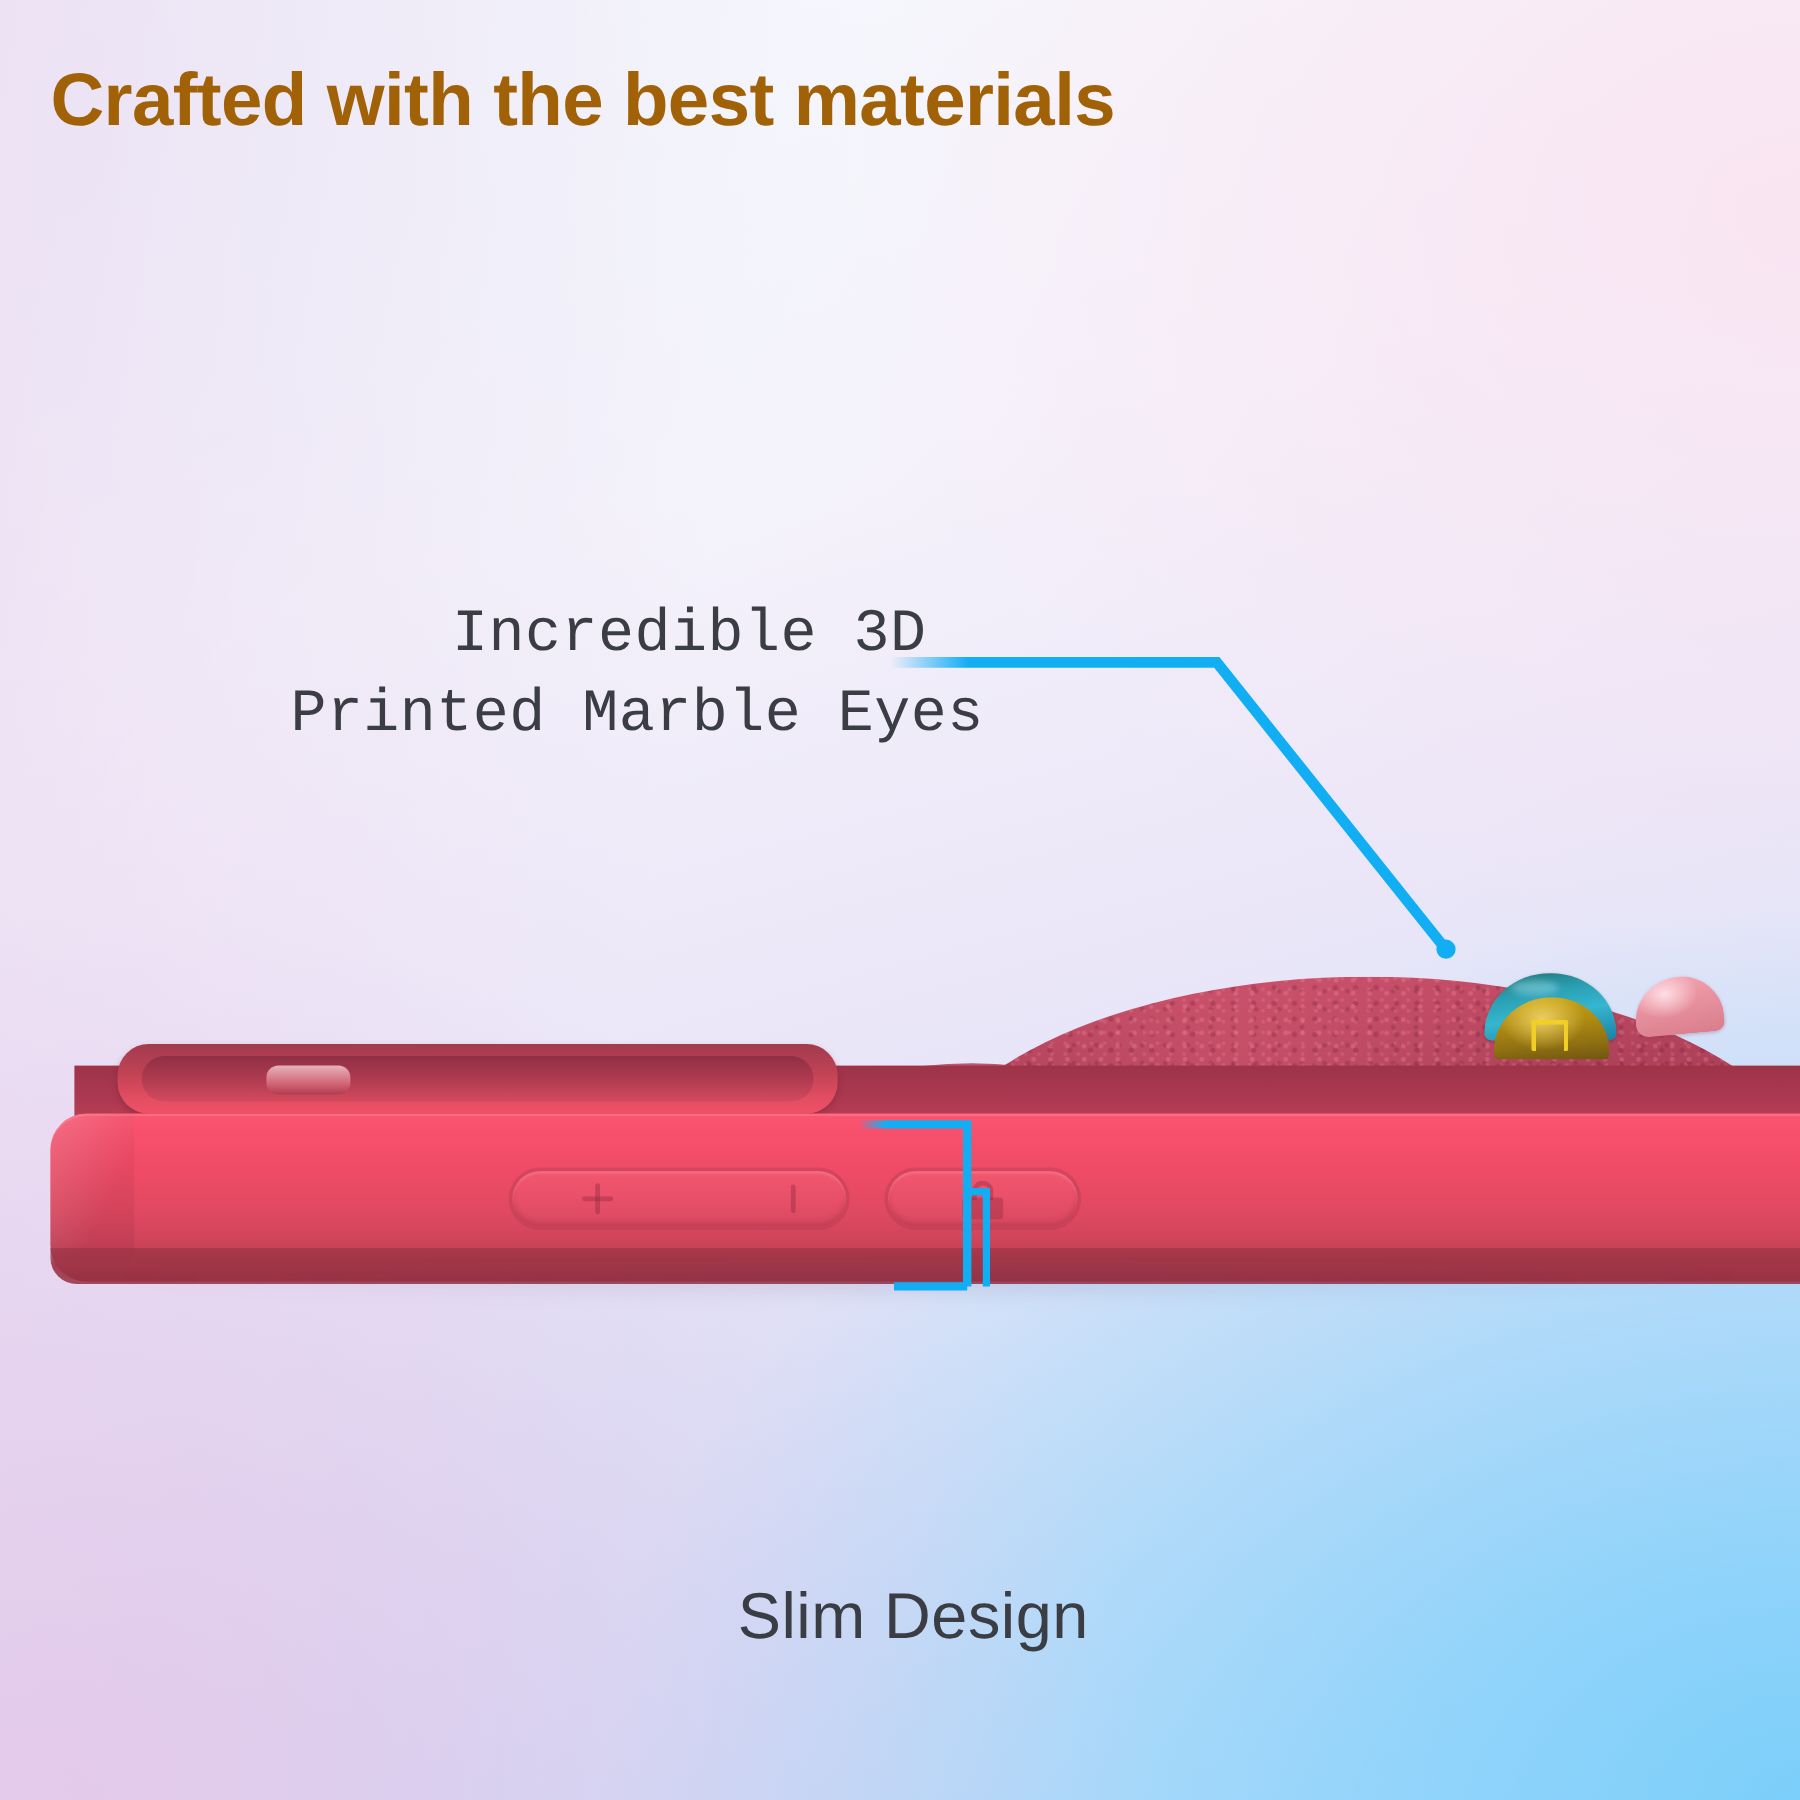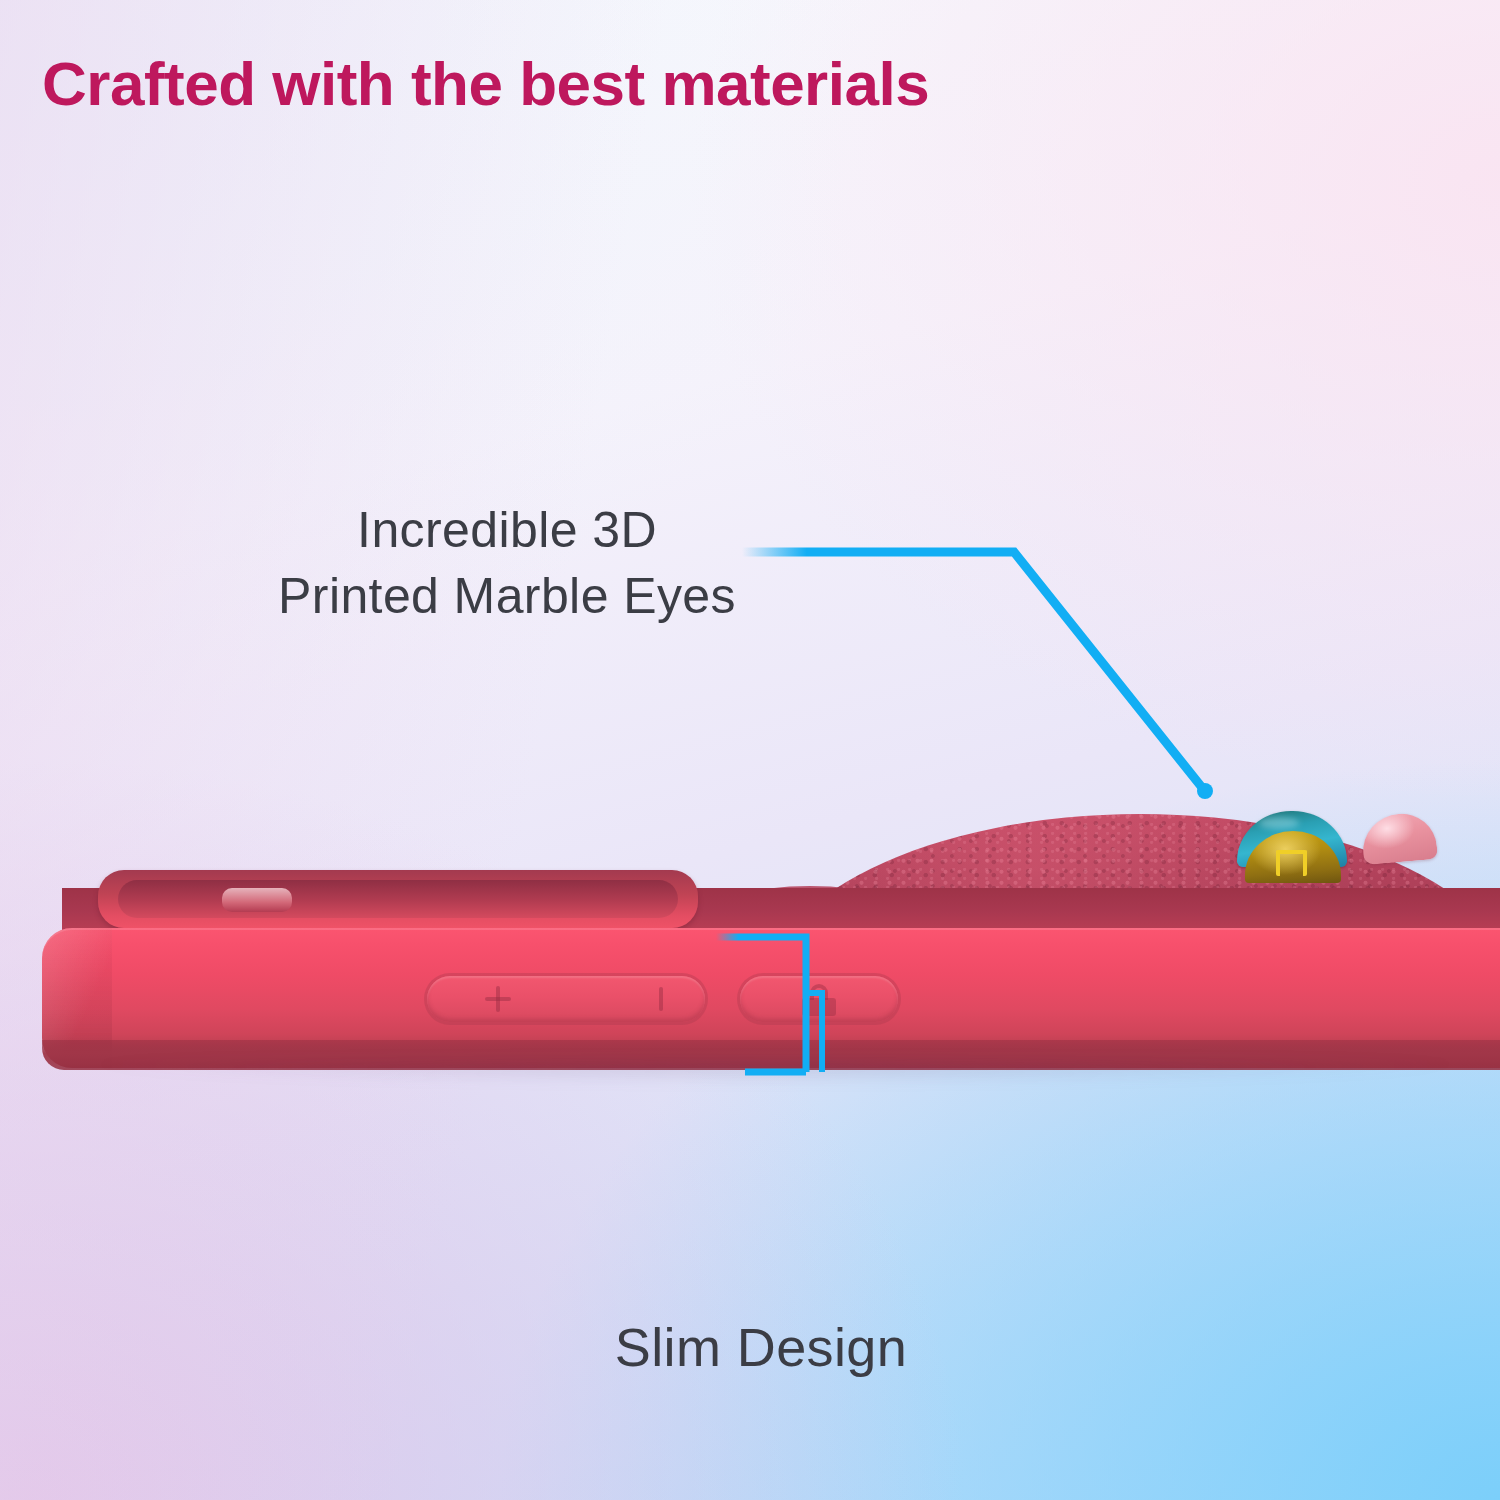--- a/index.html
+++ b/index.html
@@ -33,39 +33,40 @@
   }
 
   
   .heading {
     position: absolute;
     left: 42px;
     top: 48px;
     font-size: 62px;
     font-weight: 700;
     letter-spacing: -0.5px;
-    color: #be185d;
+    color: #a16207;
     white-space: nowrap;
   }
 
   
   .callout-label {
     position: absolute;
     color: #3b3d45;
     font-weight: 300;
     letter-spacing: 0.4px;
     line-height: 1.32;
     white-space: pre;
   }
   #label-eyes {
     left: 242px;
     top: 497px;
     font-size: 50px;
-    text-align: center;
+    text-align: right;
     width: 530px;
+    font-family: Liberation Mono, monospace;
   }
   #label-slim {
     left: 476px;
     top: 1312px;
     font-size: 54px;
     width: 570px;
     text-align: center;
   }
 
   

